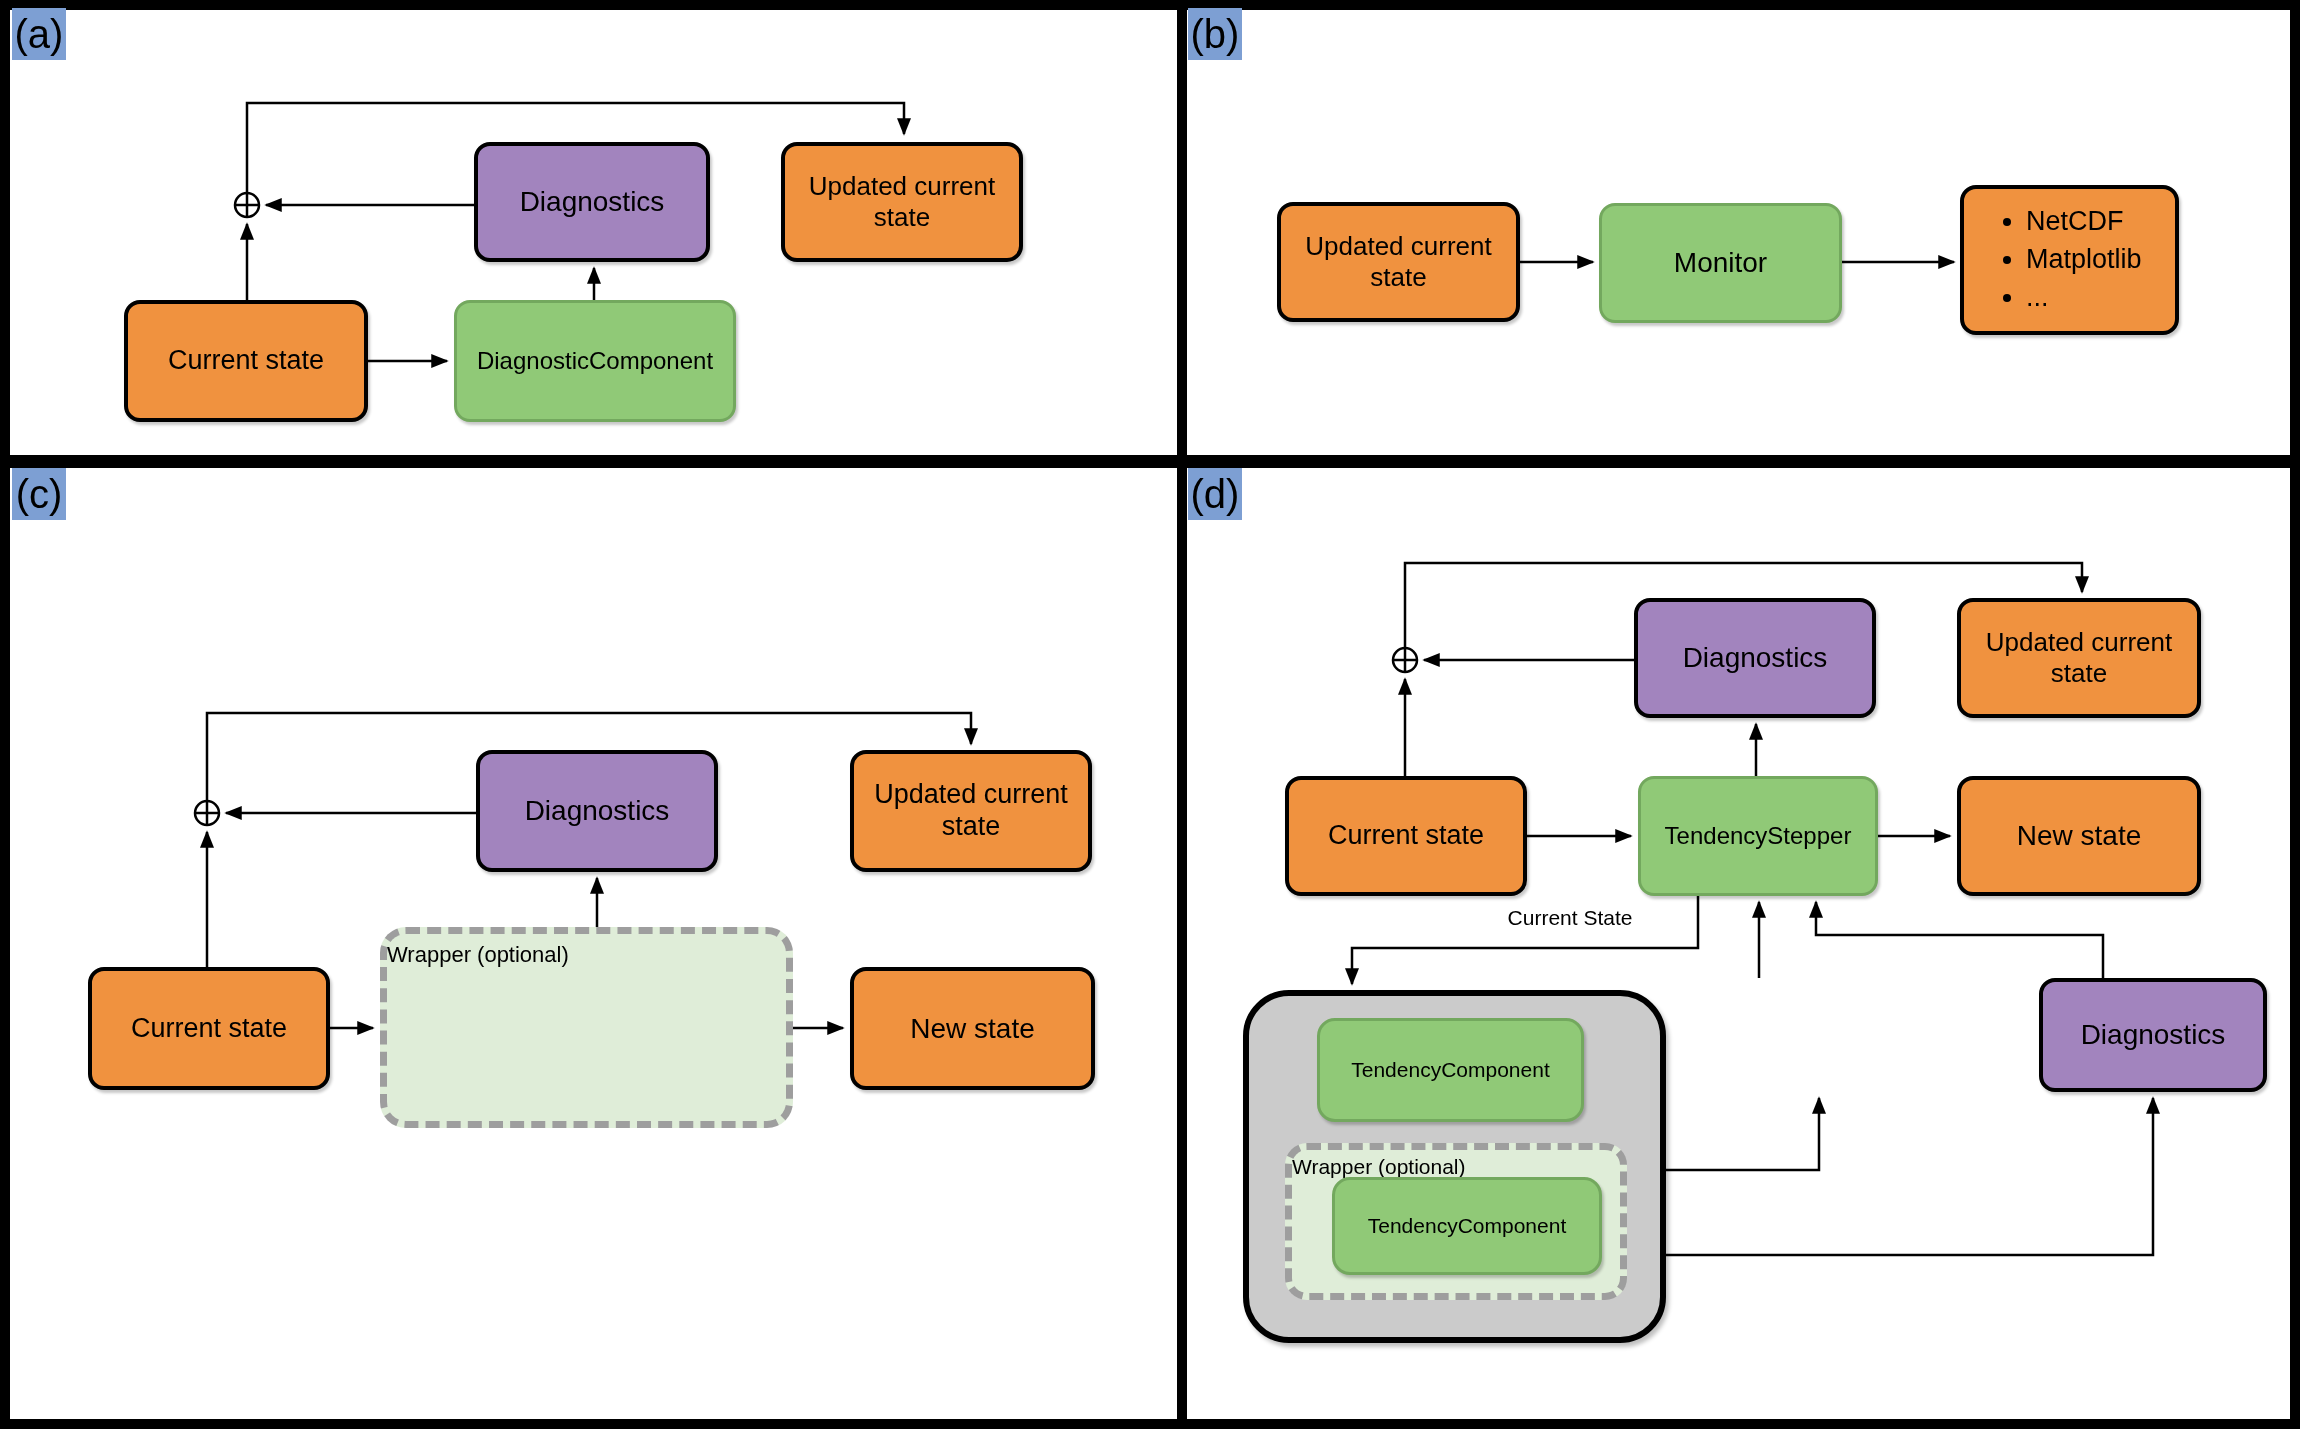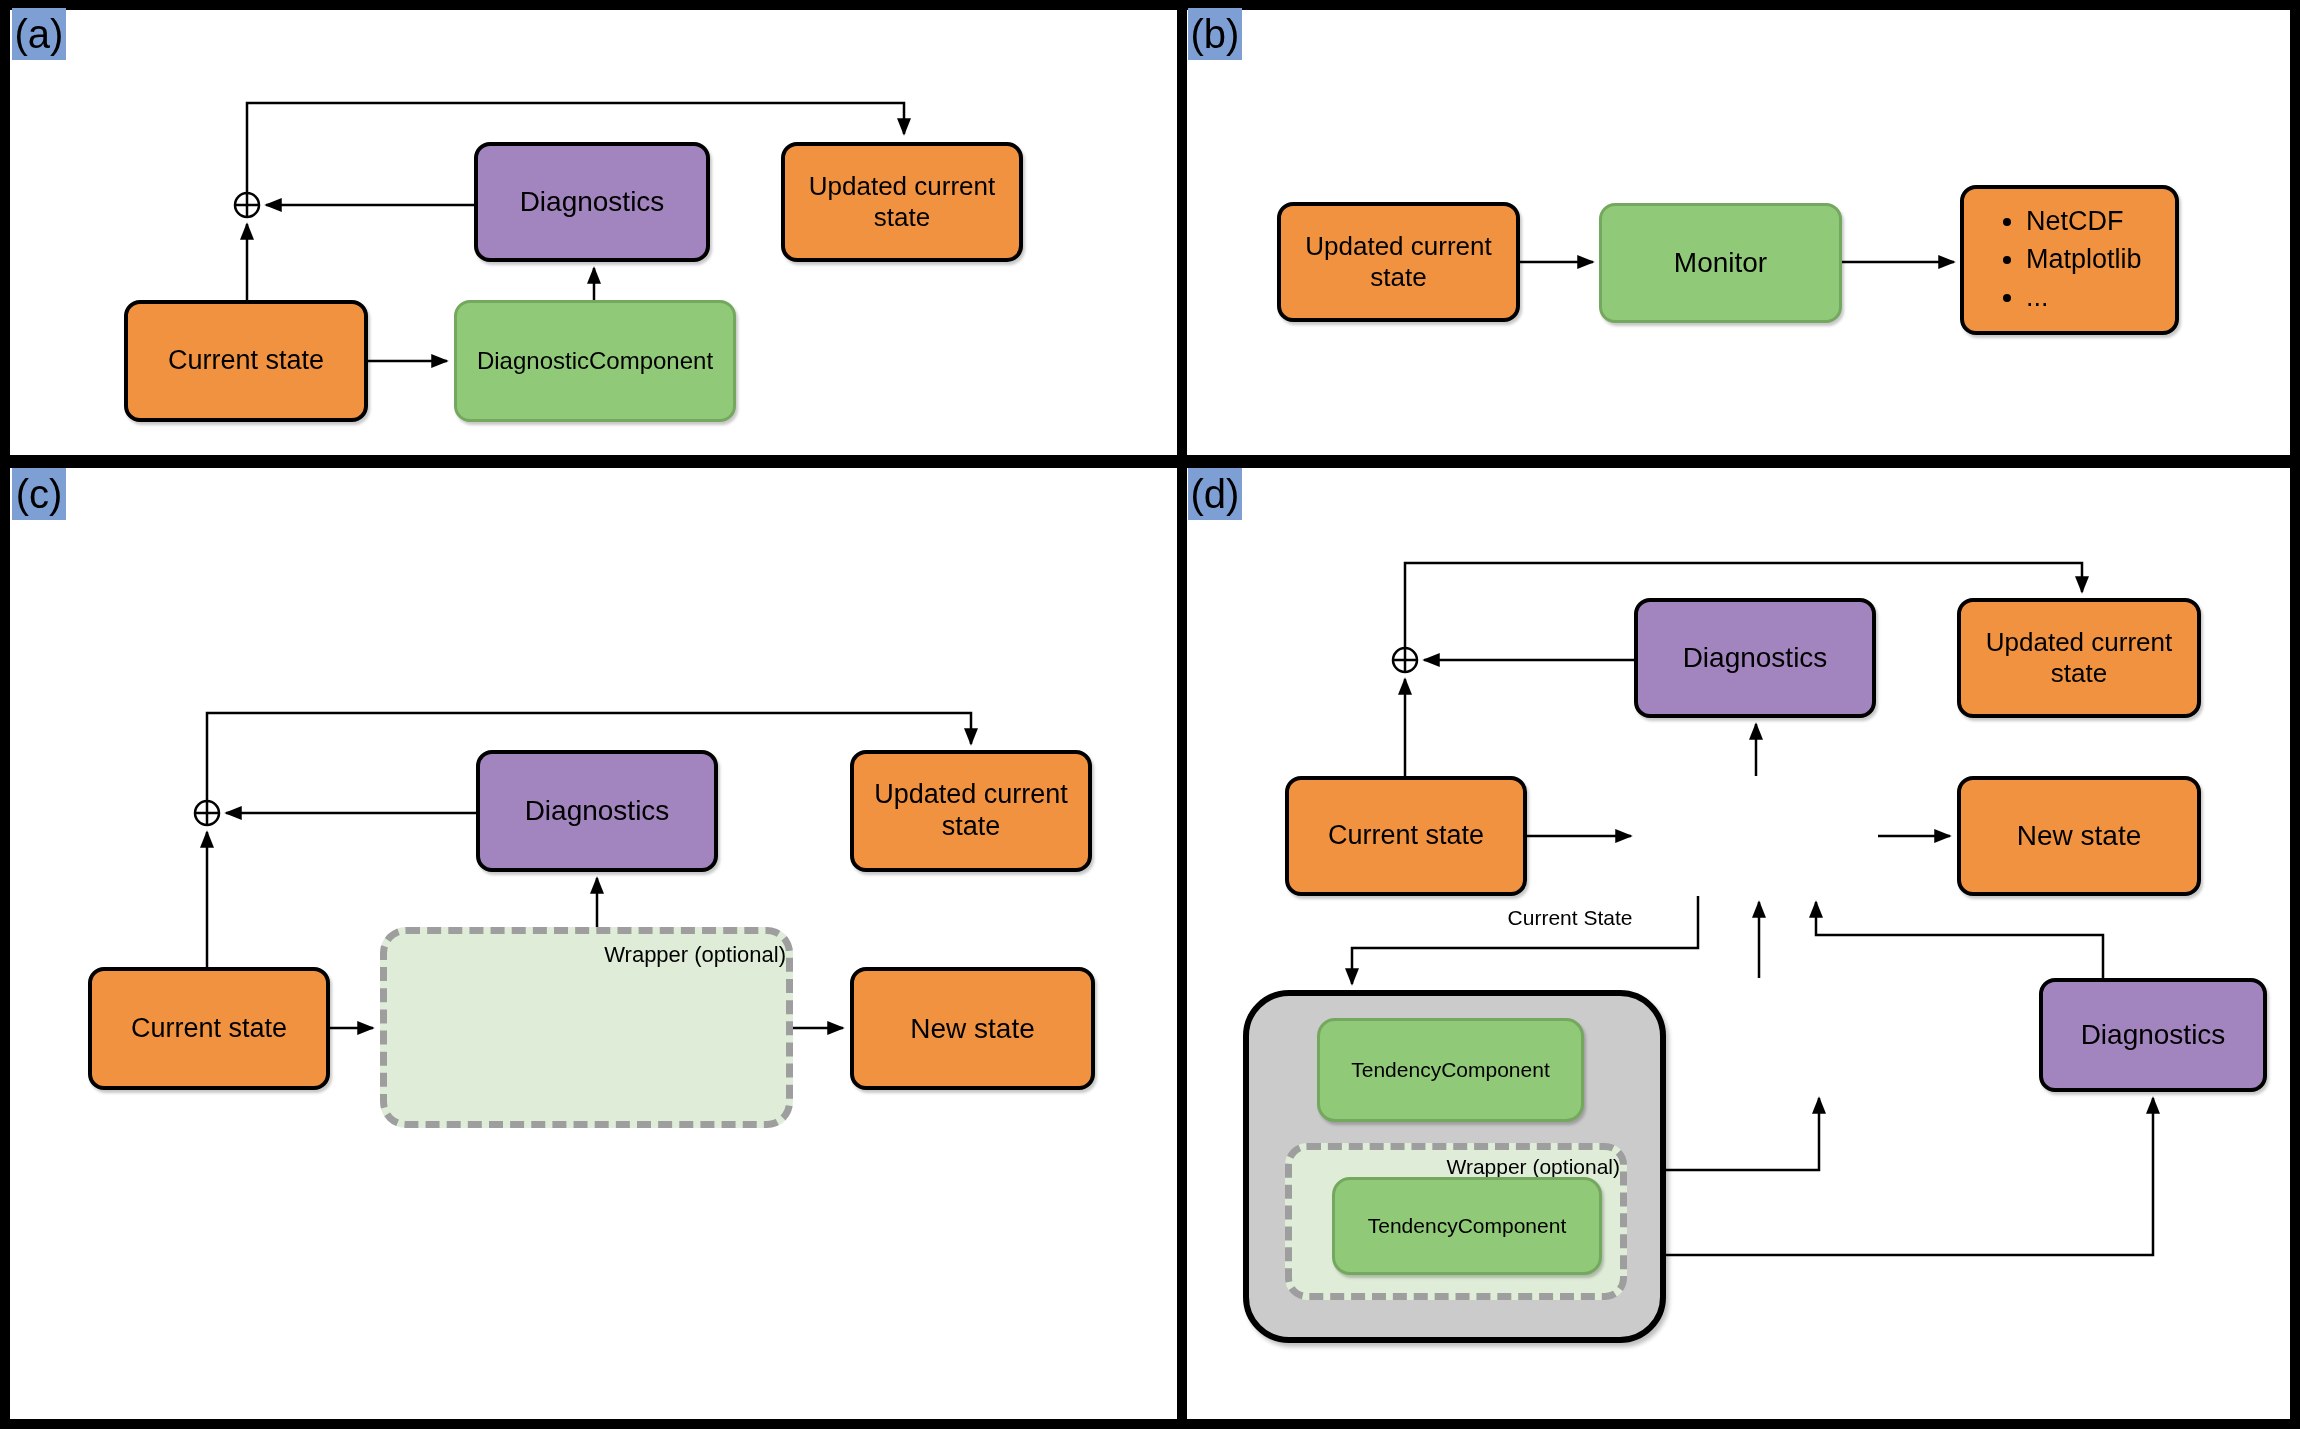--- a/index.html
+++ b/index.html
@@ -34,21 +34,21 @@
   .purple{background:var(--purple); border:4px solid #000;}
   .greenbox{background:var(--green); border:3px solid var(--green_border);}
   .wrapper{
     position:absolute; box-sizing:border-box; z-index:2;
     background:var(--wrapper_green);
     border:7px dashed var(--wrapper_border);
     border-radius:26px;
   }
   .wrapper .wlabel{
     position:absolute; top:8px; left:0; right:0;
-    text-align:right; font-size:22px; color:#000;margin-left:32px;
+    text-align:left; font-size:22px; color:#000;
   }
   .graybox{
     position:absolute; box-sizing:border-box; z-index:1;
     background:var(--gray_container);
     border:6px solid #000; border-radius:46px;
     box-shadow:3px 4px 4px rgba(0,0,0,0.25);
   }
   .edge-label{
     position:absolute; z-index:4; font-size:21px; color:#000;
     transform:translate(-50%,-50%); white-space:nowrap;
@@ -89,20 +89,21 @@
 
   <div class="wrapper" style="left:380px;top:927px;width:413px;height:201px;">
     <div class="wlabel">Wrapper (optional)</div>
   </div>
   <div class="node orange" style="left:88px;top:967px;width:242px;height:123px;font-size:27px;">Current state</div>
   <div class="node orange" style="left:850px;top:967px;width:245px;height:123px;font-size:28px;">New state</div>
   <div class="node purple" style="left:476px;top:750px;width:242px;height:122px;font-size:28px;">Diagnostics</div>
   <div class="node orange" style="left:850px;top:750px;width:242px;height:122px;font-size:27px;">Updated current state</div>
 
   <div class="node orange" style="left:1285px;top:776px;width:242px;height:120px;font-size:27px;">Current state</div>
+  <div class="node greenbox" style="left:1638px;top:776px;width:240px;height:120px;font-size:24px;">TendencyStepper</div>
   <div class="node orange" style="left:1957px;top:776px;width:244px;height:120px;font-size:28px;">New state</div>
   <div class="node purple" style="left:1634px;top:598px;width:242px;height:120px;font-size:28px;">Diagnostics</div>
   <div class="node orange" style="left:1957px;top:598px;width:244px;height:120px;font-size:26px;">Updated current state</div>
   <div class="node purple" style="left:2039px;top:978px;width:228px;height:114px;font-size:28px;">Diagnostics</div>
 
   <div class="graybox" style="left:1243px;top:990px;width:423px;height:353px;"></div>
   <div class="node greenbox" style="left:1317px;top:1018px;width:267px;height:104px;font-size:21px;border-radius:18px;">TendencyComponent</div>
   <div class="wrapper" style="left:1285px;top:1143px;width:342px;height:157px;border-radius:22px;">
     <div class="wlabel" style="font-size:21px;top:5px;">Wrapper (optional)</div>
   </div>

